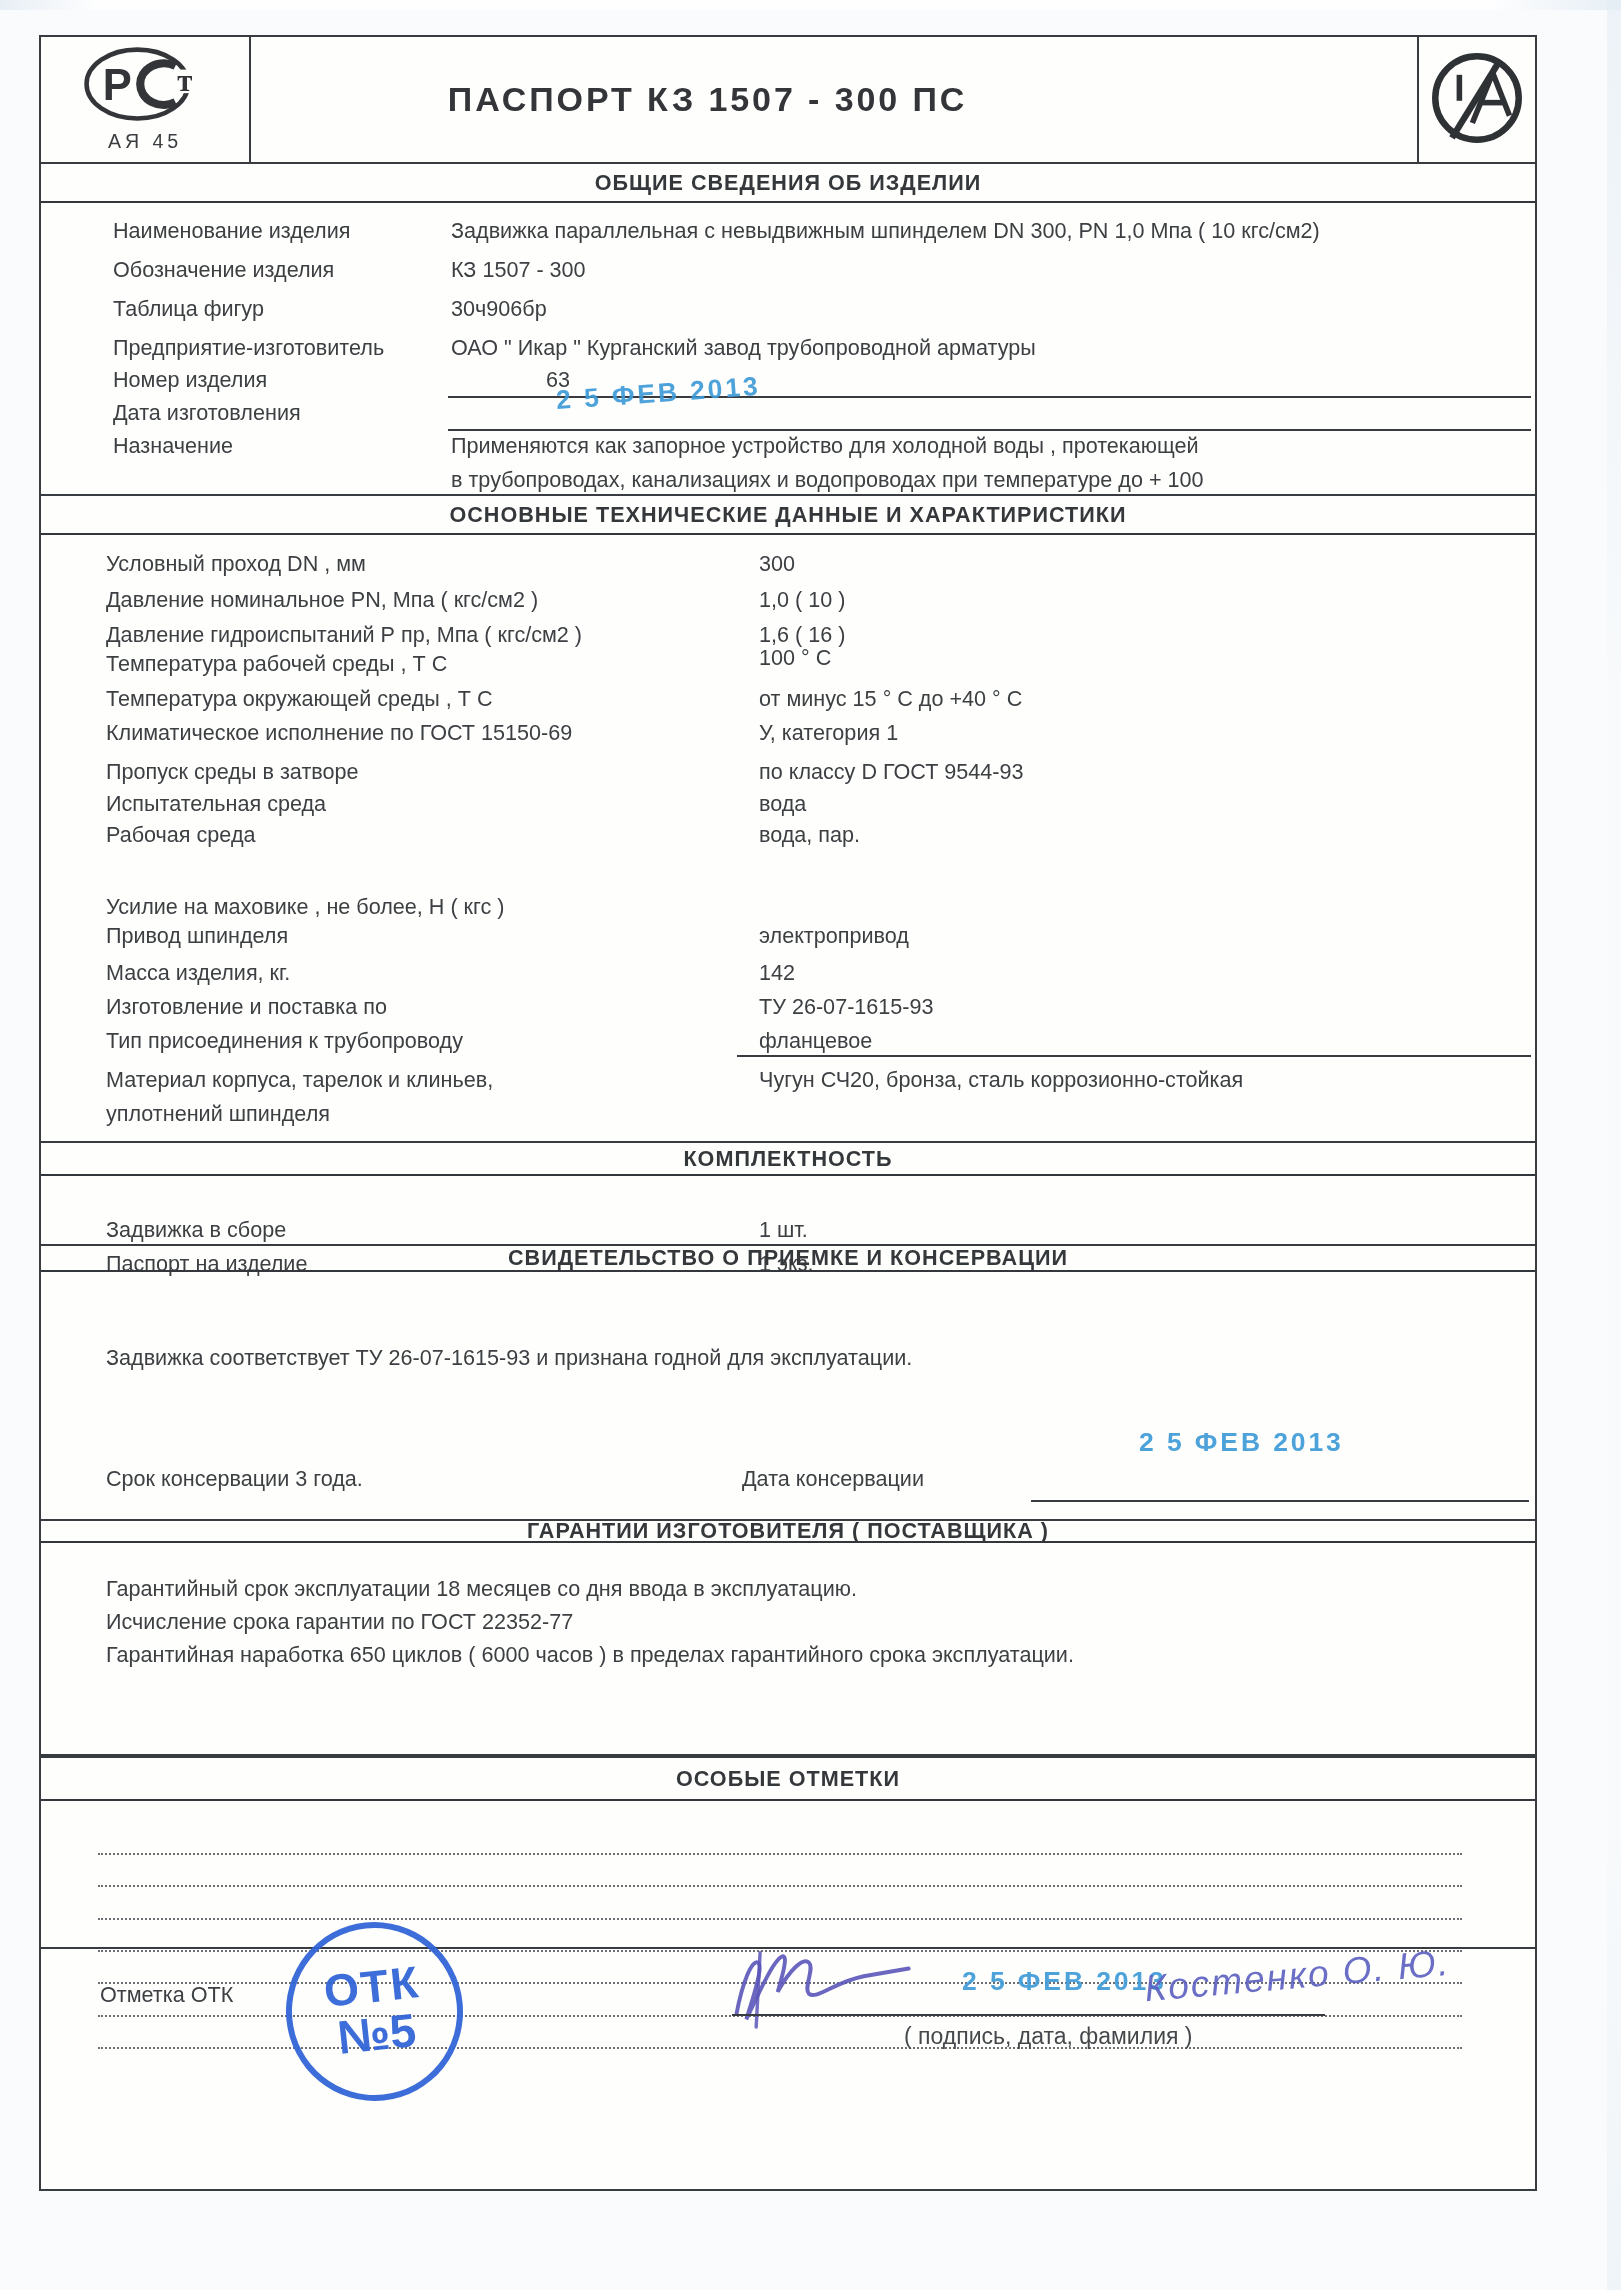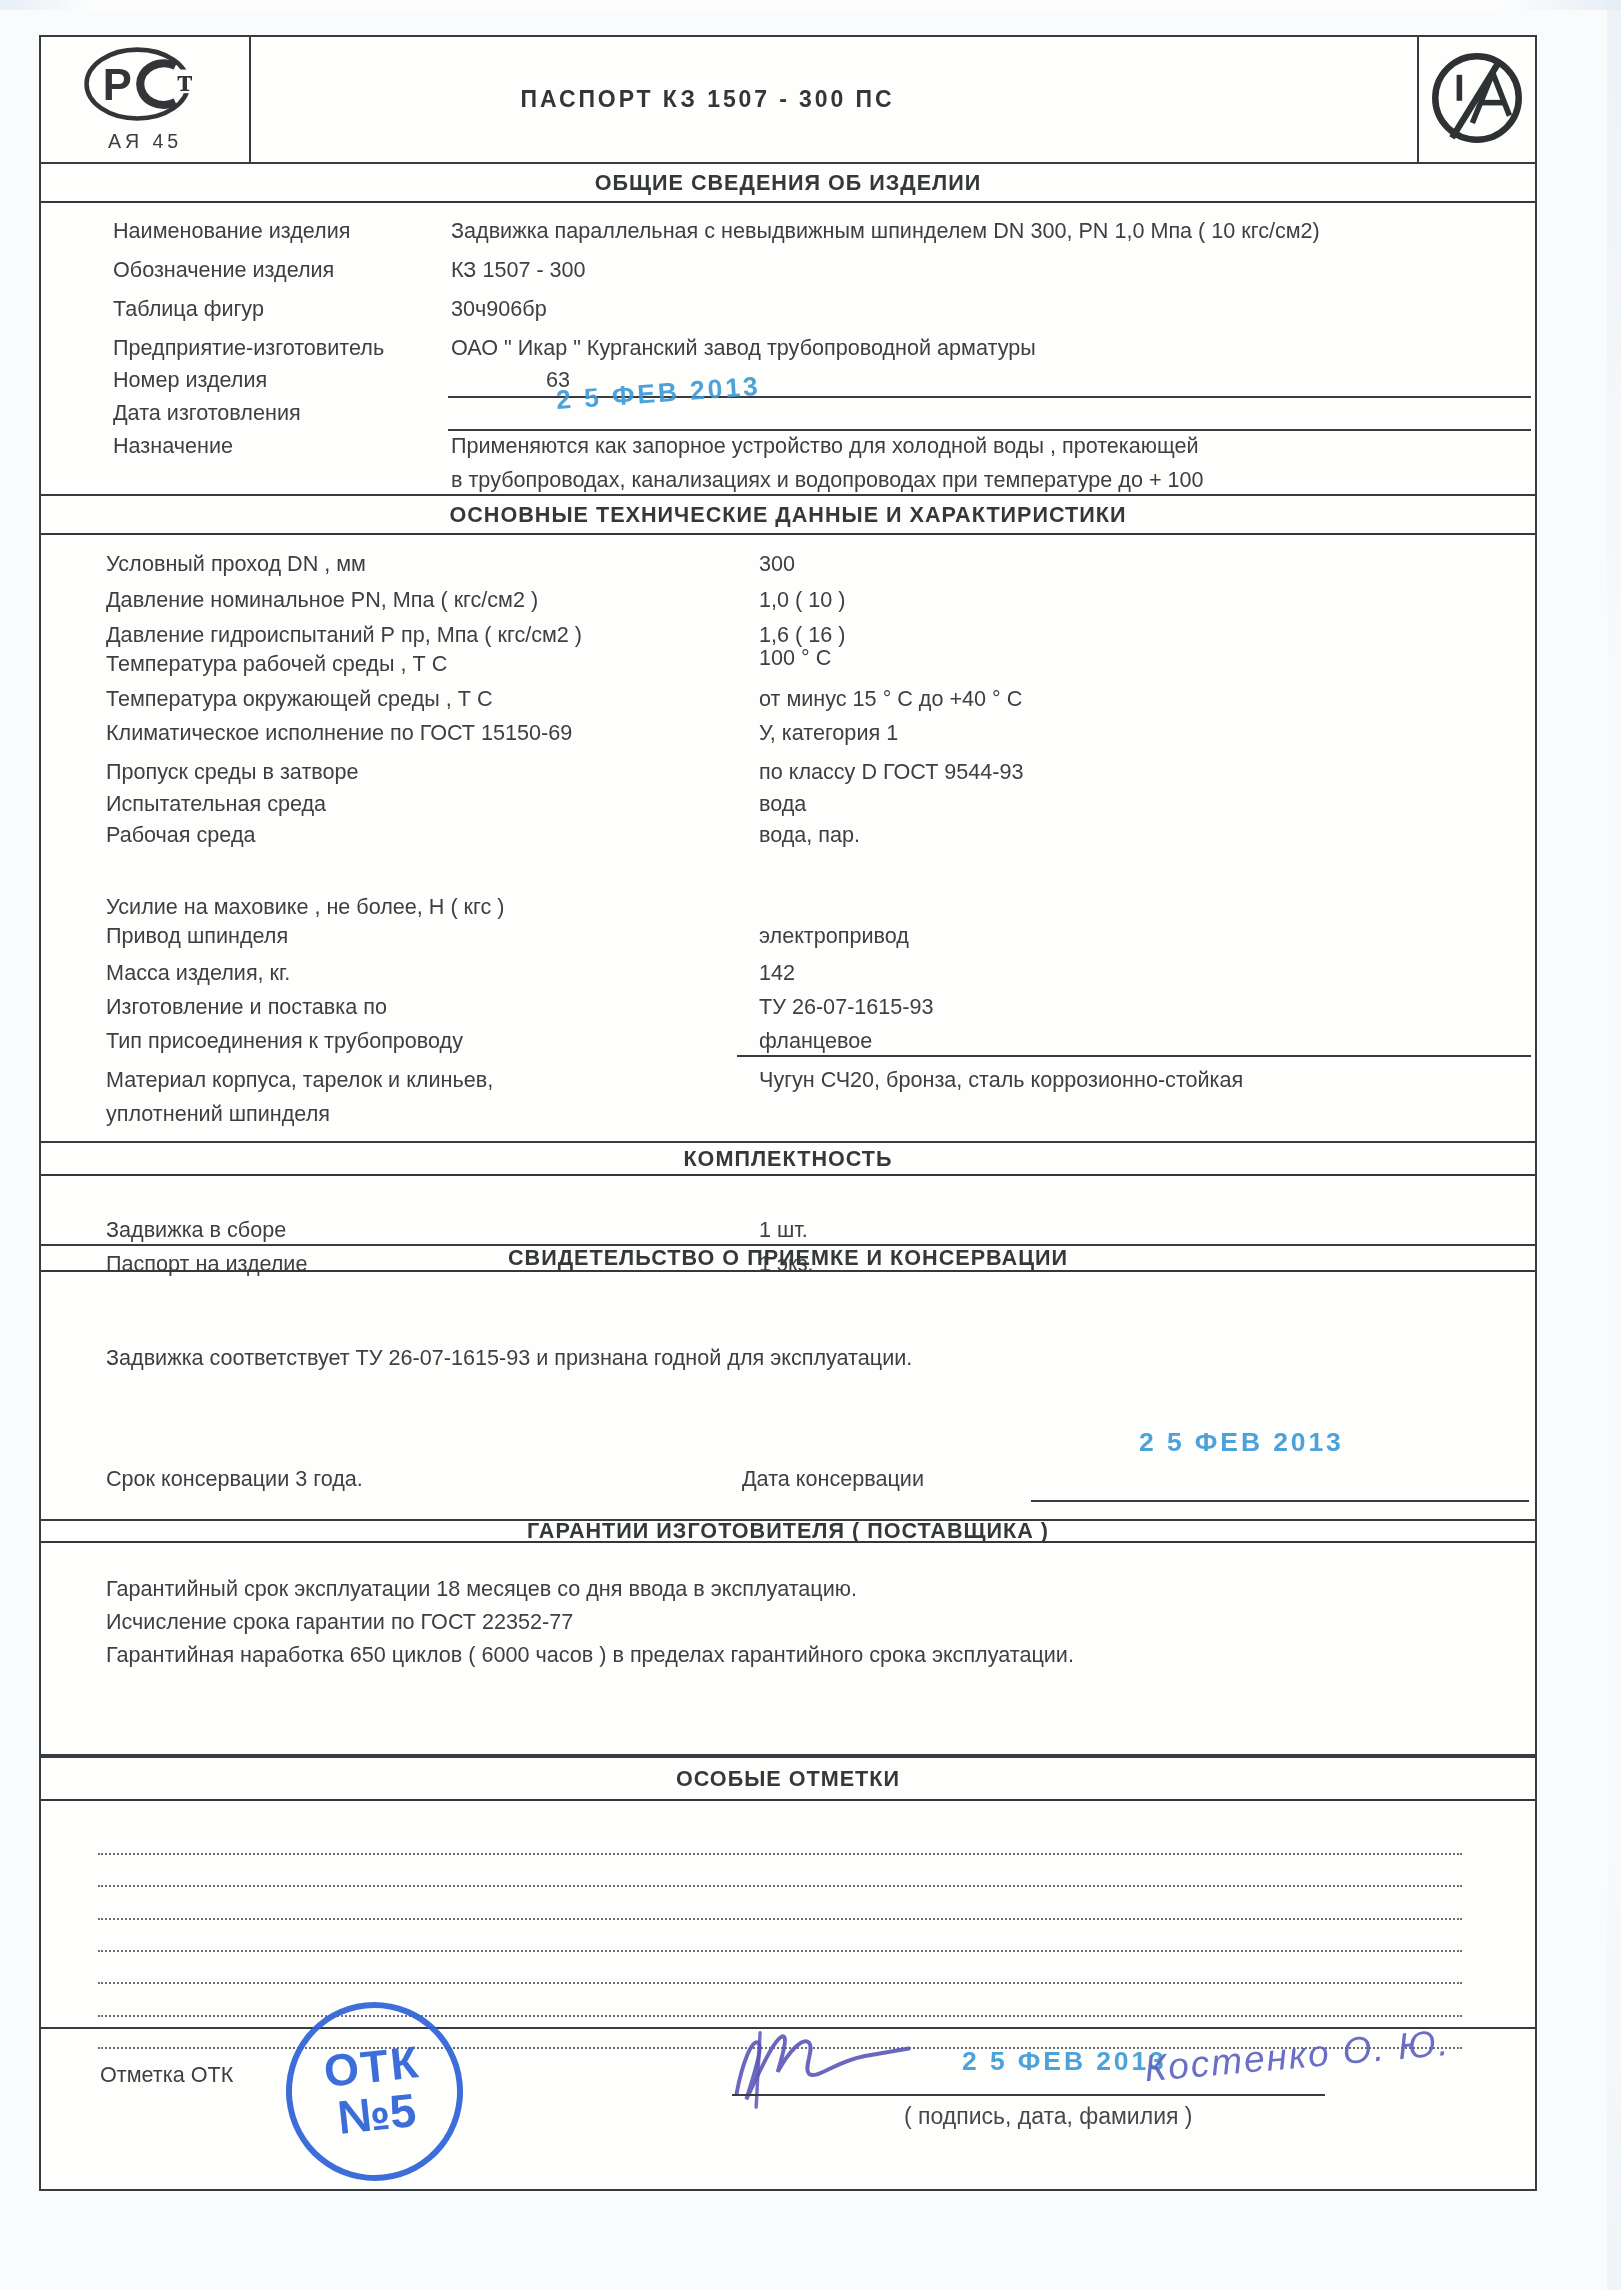--- a/index.html
+++ b/index.html
@@ -36,21 +36,21 @@
   .dotline{position:absolute;left:57px;width:1364px;height:0;border-top:2.9px dotted #53565c;opacity:.85;}
 
   
   .hdr{position:absolute;left:0;top:0;right:0;height:125px;border-bottom:2px solid #383b3f;}
   .hdr-left{position:absolute;left:0;top:0;width:208px;height:125px;border-right:2px solid #383b3f;
     display:flex;flex-direction:column;align-items:center;justify-content:center;}
   .hdr-right{position:absolute;right:0;top:0;width:116px;height:125px;border-left:2px solid #383b3f;
     display:flex;align-items:center;justify-content:center;}
   .doc-title{position:absolute;left:294px;top:0;width:745px;height:125px;
     display:flex;align-items:center;justify-content:center;
-    font-size:23px;font-weight:bold;letter-spacing:2.9px;color:#333538;}
+    font-size:34px;font-weight:bold;letter-spacing:2.9px;color:#333538;}
   .rst-code{font-size:19.6px;color:#3b3e41;letter-spacing:3.9px;margin-top:2px;}
 
   
   .date-stamp{
     position:absolute;color:#3e9bd8;font-weight:bold;font-size:26.5px;letter-spacing:2.9px;
     white-space:nowrap;opacity:.92;
   }
   .otk-stamp{
     position:absolute;width:165px;height:167px;border:6.9px solid #2f63d6;border-radius:50%;
     transform:rotate(-6deg);display:flex;flex-direction:column;align-items:center;justify-content:center;
@@ -263,21 +263,21 @@
   <div class="block" style="top:1764px;height:267px;">
     <div class="dotline" style="top:52px;"></div>
     <div class="dotline" style="top:84px;"></div>
     <div class="dotline" style="top:117px;"></div>
     <div class="dotline" style="top:149px;"></div>
     <div class="dotline" style="top:181px;"></div>
     <div class="dotline" style="top:214px;"></div>
     <div class="dotline" style="top:246px;"></div>
   </div>
 
-  <div class="block" style="top:1990px;height:89px;border-top:2.9px solid #383b3f;box-sizing:border-box;">
+  <div class="block" style="top:1910px;height:89px;border-top:2.9px solid #383b3f;box-sizing:border-box;">
     <span class="abs" style="left:59px;top:33px;font-size:21.6px;">Отметка ОТК</span>
 
     <div class="otk-stamp" style="left:245px;top:-27.4px;">
       <span class="l1">ОТК</span>
       <span class="l2">№5</span>
     </div>
 
     <span class="abs" style="left:676px;top:-3.9px;">
       <svg width="225" height="88" viewBox="0 0 230 90">
         <path d="M20,70 C26,38 36,14 42,18 C48,22 36,56 30,76 C46,42 58,16 66,12 C74,8 66,34 62,48 C74,26 88,12 94,18 C100,24 88,44 94,50 C102,56 120,38 150,32 L196,24" fill="none" stroke="#5b55b8" stroke-width="4" stroke-linecap="round" opacity="0.9"></path>

